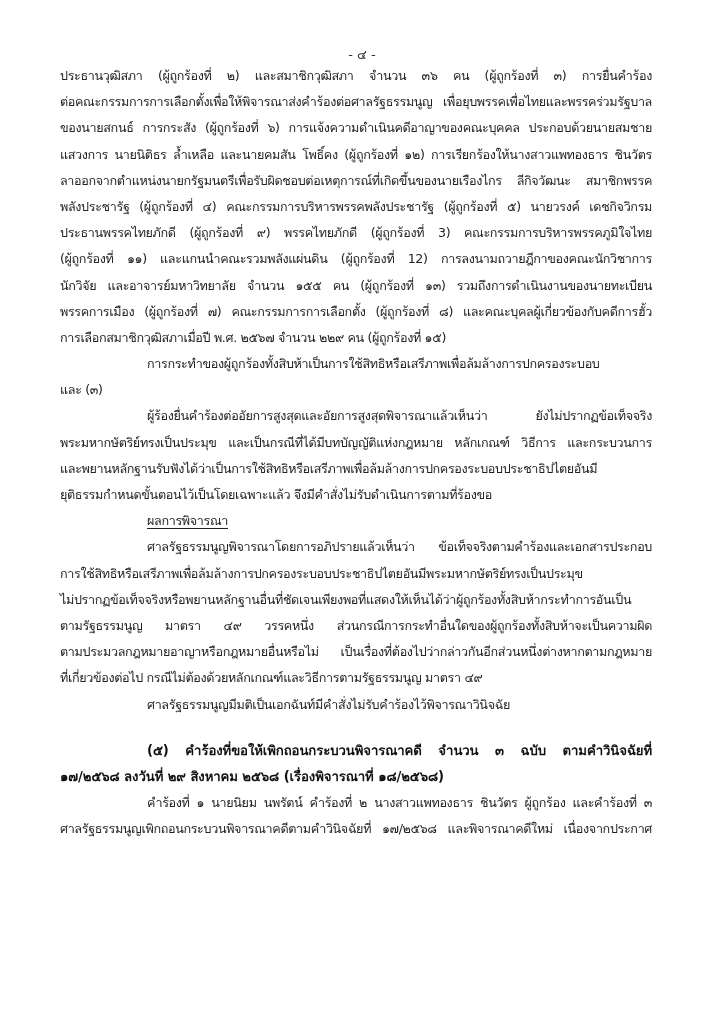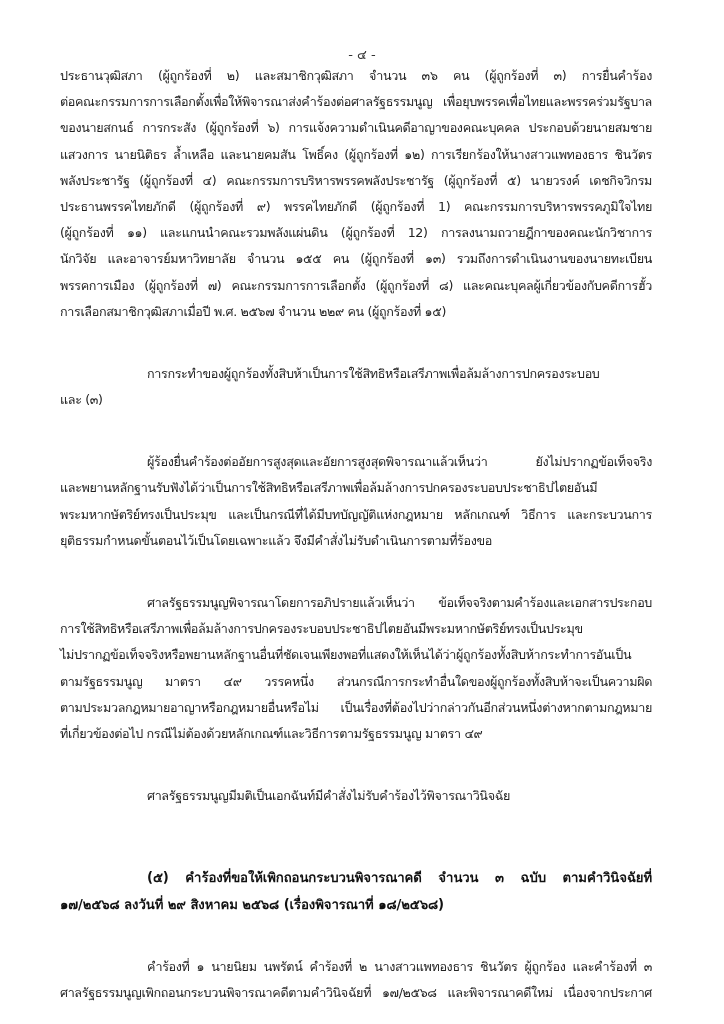--- a/index.html
+++ b/index.html
@@ -45,21 +45,20 @@
       white-space: nowrap;
       text-align: justify;
       text-align-last: justify;
       letter-spacing: -0.35px;
     }
     .line.last {
       text-align-last: left;
     }
     .line.indent {
       padding-left: 87px;
-      margin-top: 36px;
     }
     .heading-underline {
       text-decoration: underline;
       text-underline-offset: 3px;
     }
     .gap {
       display: block;
       height: 20px;
     }
     .bold {
@@ -76,40 +75,46 @@
 
   <div class="page-number">- ๔ -</div>
 
   <div class="body-text">
 
     <div>
       <span class="line">ประธานวุฒิสภา (ผู้ถูกร้องที่  ๒) และสมาชิกวุฒิสภา  จำนวน  ๓๖  คน  (ผู้ถูกร้องที่  ๓)  การยื่นคำร้อง</span>
       <span class="line">ต่อคณะกรรมการการเลือกตั้งเพื่อให้พิจารณาส่งคำร้องต่อศาลรัฐธรรมนูญ  เพื่อยุบพรรคเพื่อไทยและพรรคร่วมรัฐบาล</span>
       <span class="line">ของนายสกนธ์  การกระสัง  (ผู้ถูกร้องที่  ๖)  การแจ้งความดำเนินคดีอาญาของคณะบุคคล  ประกอบด้วยนายสมชาย</span>
       <span class="line">แสวงการ  นายนิติธร  ล้ำเหลือ  และนายคมสัน  โพธิ์คง  (ผู้ถูกร้องที่  ๑๒)  การเรียกร้องให้นางสาวแพทองธาร  ชินวัตร</span>
+      <span class="line">ลาออกจากตำแหน่งนายกรัฐมนตรีเพื่อรับผิดชอบต่อเหตุการณ์ที่เกิดขึ้นของนายเรืองไกร  ลีกิจวัฒนะ  สมาชิกพรรค</span>
       <span class="line">พลังประชารัฐ  (ผู้ถูกร้องที่  ๔)  คณะกรรมการบริหารพรรคพลังประชารัฐ  (ผู้ถูกร้องที่  ๕)  นายวรงค์  เดชกิจวิกรม</span>
-      <span class="line">ประธานพรรคไทยภักดี  (ผู้ถูกร้องที่  ๙)  พรรคไทยภักดี  (ผู้ถูกร้องที่  1)  คณะกรรมการบริหารพรรคภูมิใจไทย</span>
+      <span class="line">ประธานพรรคไทยภักดี  (ผู้ถูกร้องที่  ๙)  พรรคไทยภักดี  (ผู้ถูกร้องที่  3)  คณะกรรมการบริหารพรรคภูมิใจไทย</span>
       <span class="line">(ผู้ถูกร้องที่  ๑๑)  และแกนนำคณะรวมพลังแผ่นดิน  (ผู้ถูกร้องที่  12)  การลงนามถวายฎีกาของคณะนักวิชาการ</span>
       <span class="line">นักวิจัย  และอาจารย์มหาวิทยาลัย  จำนวน  ๑๕๕  คน  (ผู้ถูกร้องที่  ๑๓)  รวมถึงการดำเนินงานของนายทะเบียน</span>
       <span class="line">พรรคการเมือง  (ผู้ถูกร้องที่  ๗)  คณะกรรมการการเลือกตั้ง  (ผู้ถูกร้องที่  ๘)  และคณะบุคลผู้เกี่ยวข้องกับคดีการฮั้ว</span>
       <span class="line last">การเลือกสมาชิกวุฒิสภาเมื่อปี  พ.ศ.  ๒๕๖๗  จำนวน  ๒๒๙  คน  (ผู้ถูกร้องที่  ๑๕)</span>
     </div>
 
     <div>
       <span class="line indent">การกระทำของผู้ถูกร้องทั้งสิบห้าเป็นการใช้สิทธิหรือเสรีภาพเพื่อล้มล้างการปกครองระบอบ</span>
       <span class="line last">และ  (๓)</span>
     </div>
 
     <div>
       <span class="line indent">ผู้ร้องยื่นคำร้องต่ออัยการสูงสุดและอัยการสูงสุดพิจารณาแล้วเห็นว่า  ยังไม่ปรากฏข้อเท็จจริง</span>
+      <span class="line">พระมหากษัตริย์ทรงเป็นประมุข  และเป็นกรณีที่ได้มีบทบัญญัติแห่งกฎหมาย  หลักเกณฑ์  วิธีการ  และกระบวนการ</span>
       <span class="line">และพยานหลักฐานรับฟังได้ว่าเป็นการใช้สิทธิหรือเสรีภาพเพื่อล้มล้างการปกครองระบอบประชาธิปไตยอันมี</span>
-      <span class="line">พระมหากษัตริย์ทรงเป็นประมุข  และเป็นกรณีที่ได้มีบทบัญญัติแห่งกฎหมาย  หลักเกณฑ์  วิธีการ  และกระบวนการ</span>
       <span class="line last">ยุติธรรมกำหนดขั้นตอนไว้เป็นโดยเฉพาะแล้ว  จึงมีคำสั่งไม่รับดำเนินการตามที่ร้องขอ</span>
     </div>
 
+    <div>
+      <span class="line indent last">
+        <span class="heading-underline">ผลการพิจารณา</span>
+      </span>
+    </div>
 
     <div>
       <span class="line indent">ศาลรัฐธรรมนูญพิจารณาโดยการอภิปรายแล้วเห็นว่า  ข้อเท็จจริงตามคำร้องและเอกสารประกอบ</span>
       <span class="line">การใช้สิทธิหรือเสรีภาพเพื่อล้มล้างการปกครองระบอบประชาธิปไตยอันมีพระมหากษัตริย์ทรงเป็นประมุข</span>
       <span class="line">ไม่ปรากฏข้อเท็จจริงหรือพยานหลักฐานอื่นที่ชัดเจนเพียงพอที่แสดงให้เห็นได้ว่าผู้ถูกร้องทั้งสิบห้ากระทำการอันเป็น</span>
       <span class="line">ตามรัฐธรรมนูญ  มาตรา  ๔๙  วรรคหนึ่ง    ส่วนกรณีการกระทำอื่นใดของผู้ถูกร้องทั้งสิบห้าจะเป็นความผิด</span>
       <span class="line">ตามประมวลกฎหมายอาญาหรือกฎหมายอื่นหรือไม่  เป็นเรื่องที่ต้องไปว่ากล่าวกันอีกส่วนหนึ่งต่างหากตามกฎหมาย</span>
       <span class="line last">ที่เกี่ยวข้องต่อไป  กรณีไม่ต้องด้วยหลักเกณฑ์และวิธีการตามรัฐธรรมนูญ  มาตรา  ๔๙</span>
     </div>
 

